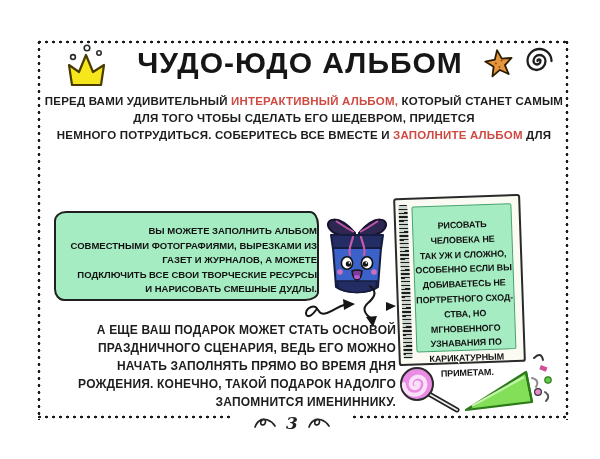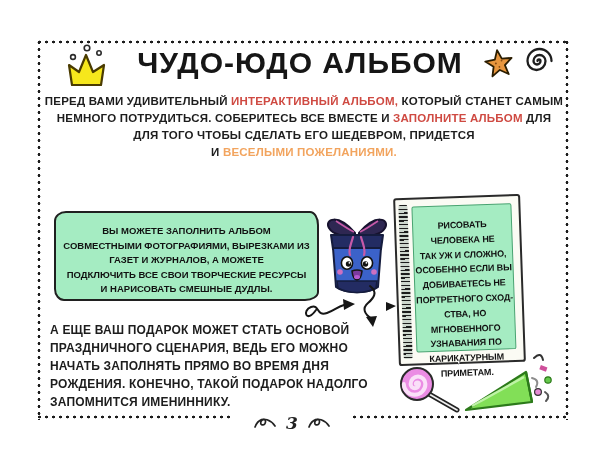--- a/index.html
+++ b/index.html
@@ -24,21 +24,21 @@
   .intro { position:absolute; top:93px; left:30px; right:22px; text-align:center;
     font-size:11.5px; font-weight:bold; line-height:17px; letter-spacing:0.2px; }
   .intro .ln { white-space:nowrap; }
   .hl-red { color:#cf4a42; }
   .hl-orange { color:#f2a45e; }
 
   .left-note {
     position:absolute; left:54px; top:211px; width:265px; height:90px;
     background:#a5ecc2; border:2.5px solid #202020;
     border-radius:12px 9px 14px 10px / 10px 14px 9px 12px;
-    box-sizing:border-box; padding-top:11px; text-align:center;
+    box-sizing:border-box; padding-top:11px; text-align:right;
     font-size:9.5px; font-weight:bold; line-height:14.5px; color:#111;
   }
   .prelines { white-space:pre-line; }
 
   .right-note {
     position:absolute; left:396px; top:196px; width:127px; height:168px;
     background:#fbfbf4; border:2px solid #2a2a2a; border-radius:3px;
     box-sizing:border-box; transform:rotate(-2deg);
     padding:7px 7px 11px 16px;
   }
@@ -47,21 +47,21 @@
     background:repeating-linear-gradient(to bottom, #1c1c1c 0 1.4px, #cdd6cd 1.4px 3.8px);
     border-radius:2px;
   }
   .right-note .green {
     width:100%; height:100%; box-sizing:border-box; background:#a5ecc2;
     border:1.5px solid #49a371; border-radius:2px;
     padding-top:12px; text-align:center;
     font-size:9px; font-weight:bold; line-height:14.8px; color:#111; letter-spacing:-0.1px;
   }
 
-  .outro { position:absolute; left:50px; top:321px; width:346px; text-align:left;
+  .outro { position:absolute; left:50px; top:321px; width:346px; text-align:right;
     font-size:12px; font-weight:bold; line-height:18px; letter-spacing:0.2px; }
 
   .footer {
     position:absolute; left:232px; top:407px; width:120px; height:32px; background:#ffffff;
     display:flex; align-items:center; justify-content:center; gap:9px;
   }
   .footer .num { font-family:"DejaVu Serif", serif; font-style:italic;
     font-size:17px; font-weight:bold; color:#222; }
 </style>
 </head>
@@ -91,23 +91,22 @@
       <circle cx="18" cy="22" r="0.9" fill="#8a4d12"></circle>
     </g>
   </svg>
 
   <svg class="icon" style="left:521px; top:43px;" width="36" height="36" viewBox="0 0 36 36">
     <path d="M18 18 m-1.5 0 a1.5 1.5 0 0 1 3 0 a3.5 3.5 0 0 1 -7 0 a6 6 0 0 1 12 0 a9 9 0 0 1 -18 0 a12 12 0 0 1 24 0" fill="none" stroke="#1e1e1e" stroke-width="2.3" stroke-linecap="round"></path>
   </svg>
 
   <div class="intro">
     <div class="ln"><span>ПЕРЕД ВАМИ УДИВИТЕЛЬНЫЙ </span><span class="hl-red">ИНТЕРАКТИВНЫЙ АЛЬБОМ,</span><span> КОТОРЫЙ СТАНЕТ САМЫМ</span></div>
+    <div class="ln">ДЛЯ ТОГО ЧТОБЫ СДЕЛАТЬ ЕГО ШЕДЕВРОМ, ПРИДЕТСЯ</div>
     <div class="ln"><span>НЕМНОГО ПОТРУДИТЬСЯ. СОБЕРИТЕСЬ ВСЕ ВМЕСТЕ И </span><span class="hl-red">ЗАПОЛНИТЕ АЛЬБОМ</span><span> ДЛЯ</span></div>
-    <div class="ln">ДЛЯ ТОГО ЧТОБЫ СДЕЛАТЬ ЕГО ШЕДЕВРОМ, ПРИДЕТСЯ</div>
-    <div class="ln"><span>И </span><span class="hl-orange">ВЕСЕЛЫМИ ПОЖЕЛАНИЯМИ.</span></div>
   </div>
 
   <div class="left-note">
     <div class="prelines">ВЫ МОЖЕТЕ ЗАПОЛНИТЬ АЛЬБОМ
 СОВМЕСТНЫМИ ФОТОГРАФИЯМИ, ВЫРЕЗКАМИ ИЗ
 ГАЗЕТ И ЖУРНАЛОВ, А МОЖЕТЕ
 ПОДКЛЮЧИТЬ ВСЕ СВОИ ТВОРЧЕСКИЕ РЕСУРСЫ
 И НАРИСОВАТЬ СМЕШНЫЕ ДУДЛЫ.</div>
   </div>
 

